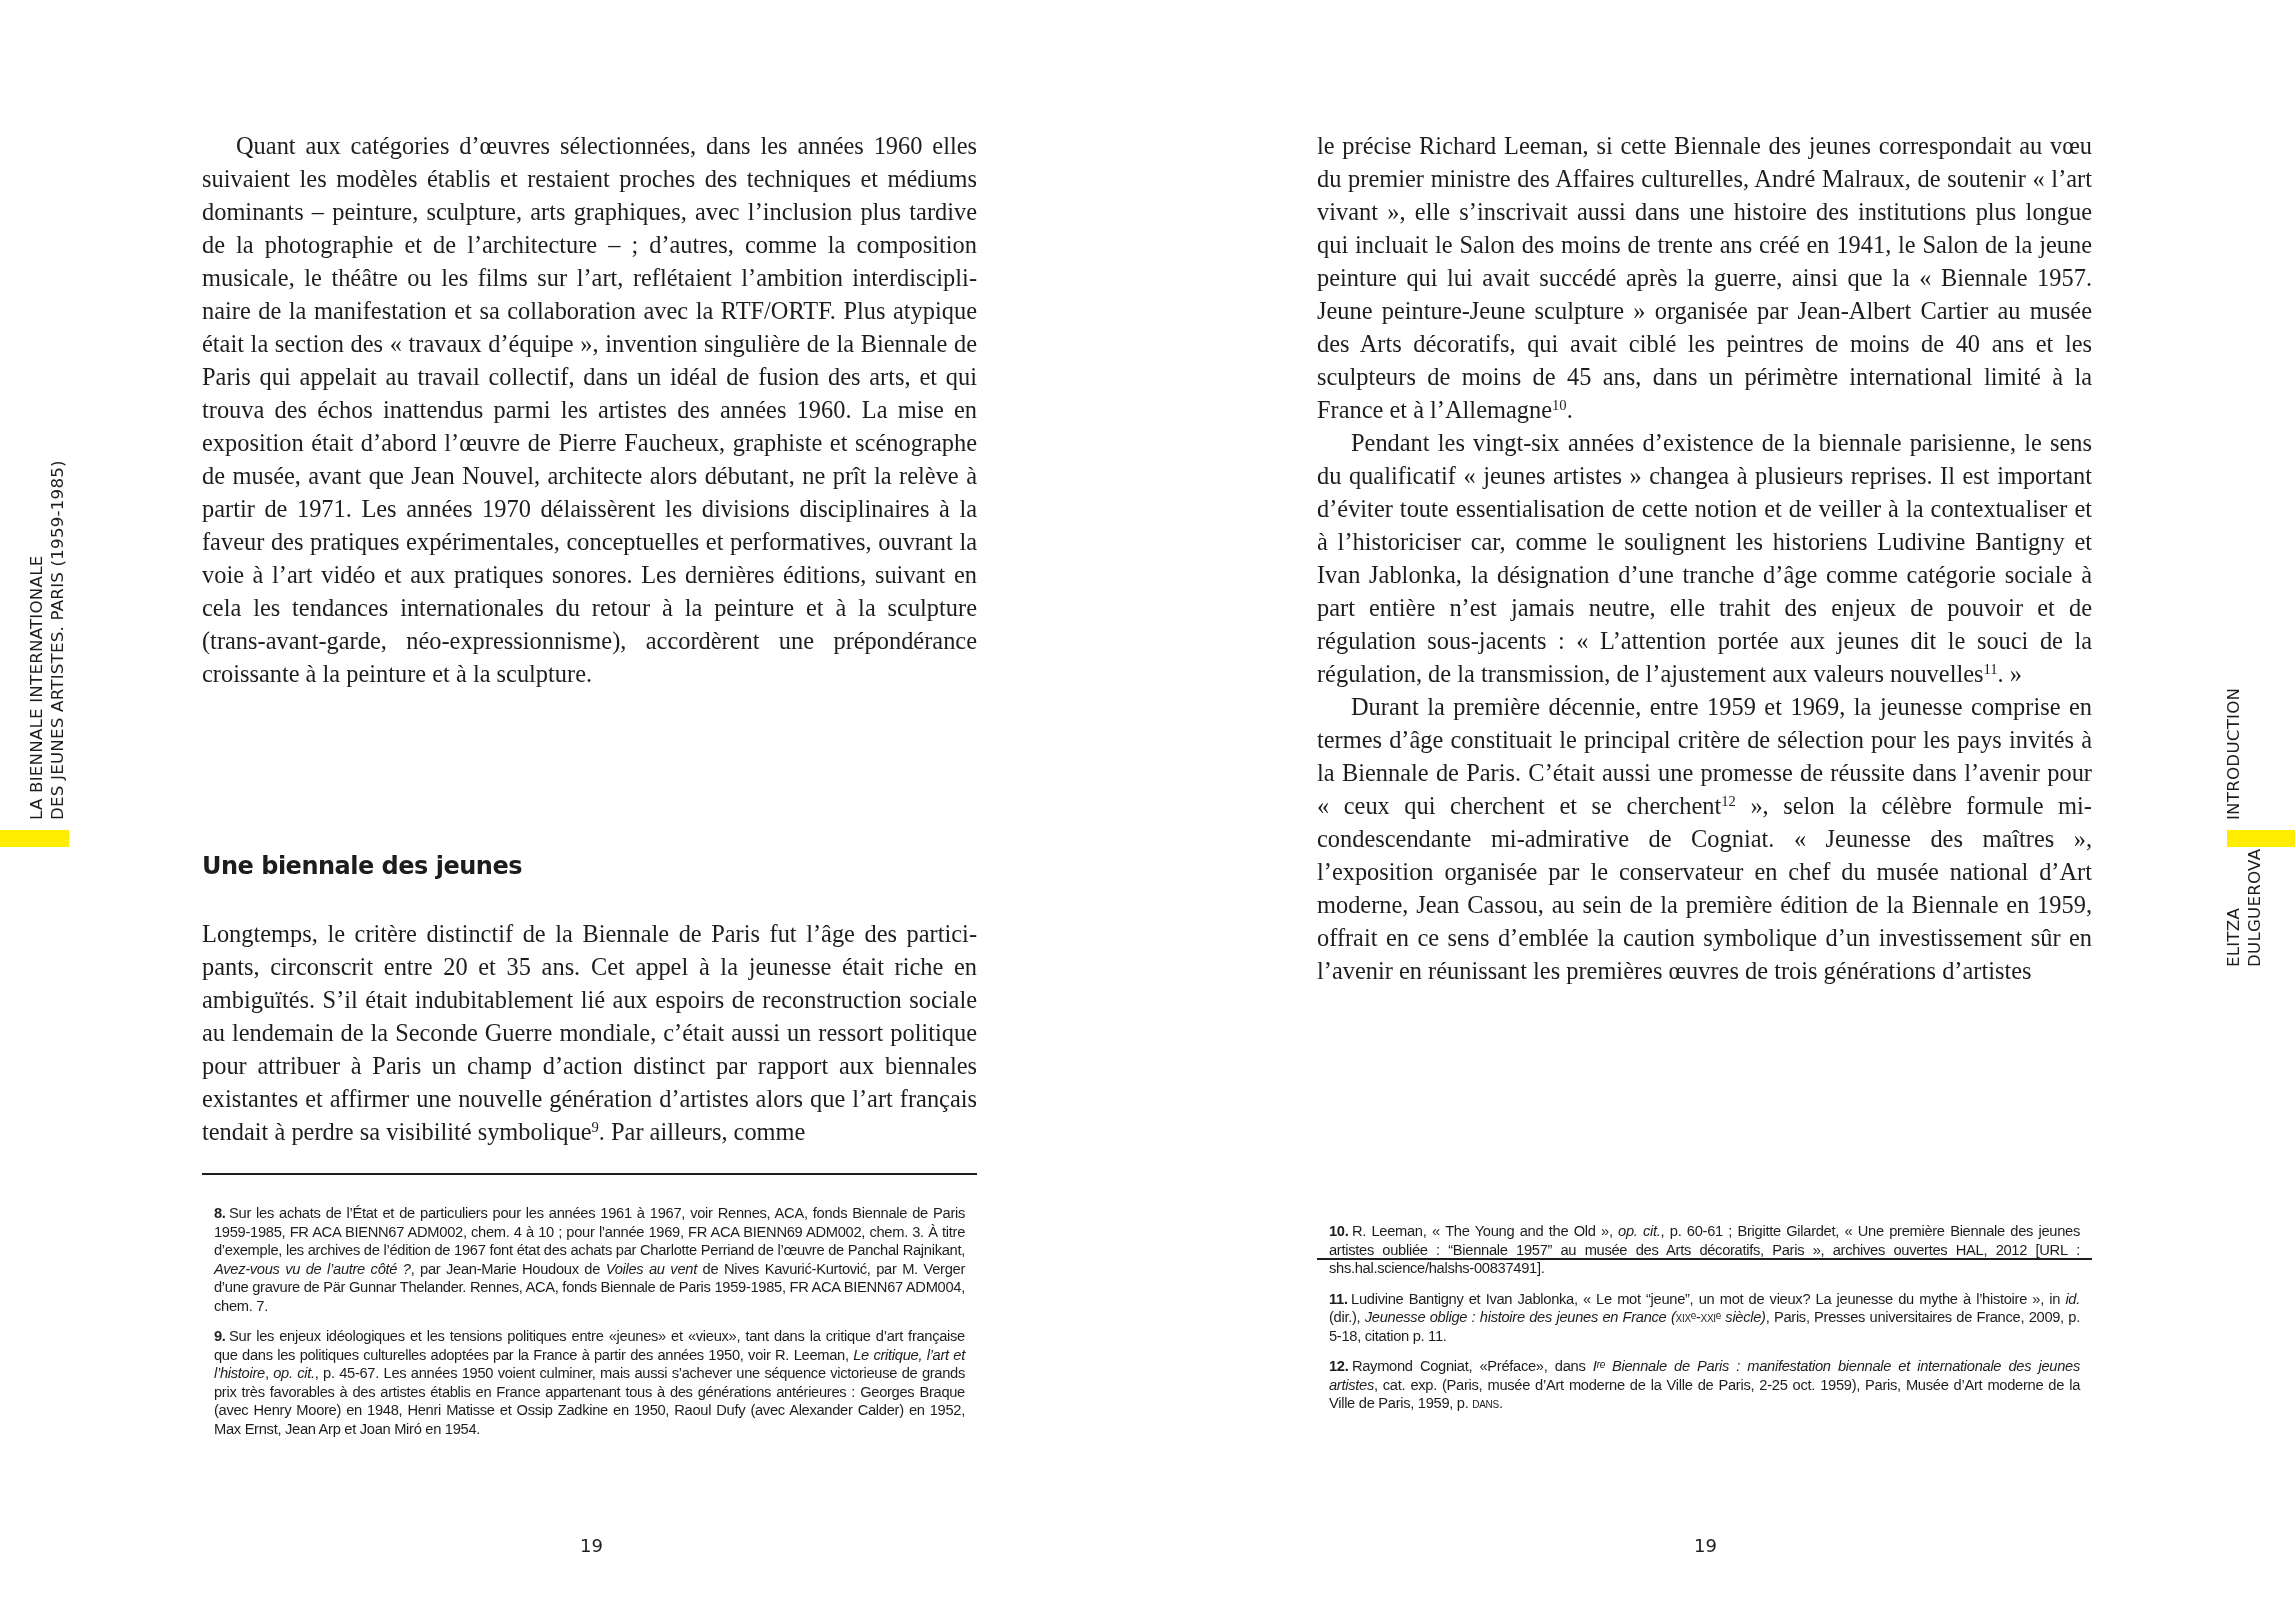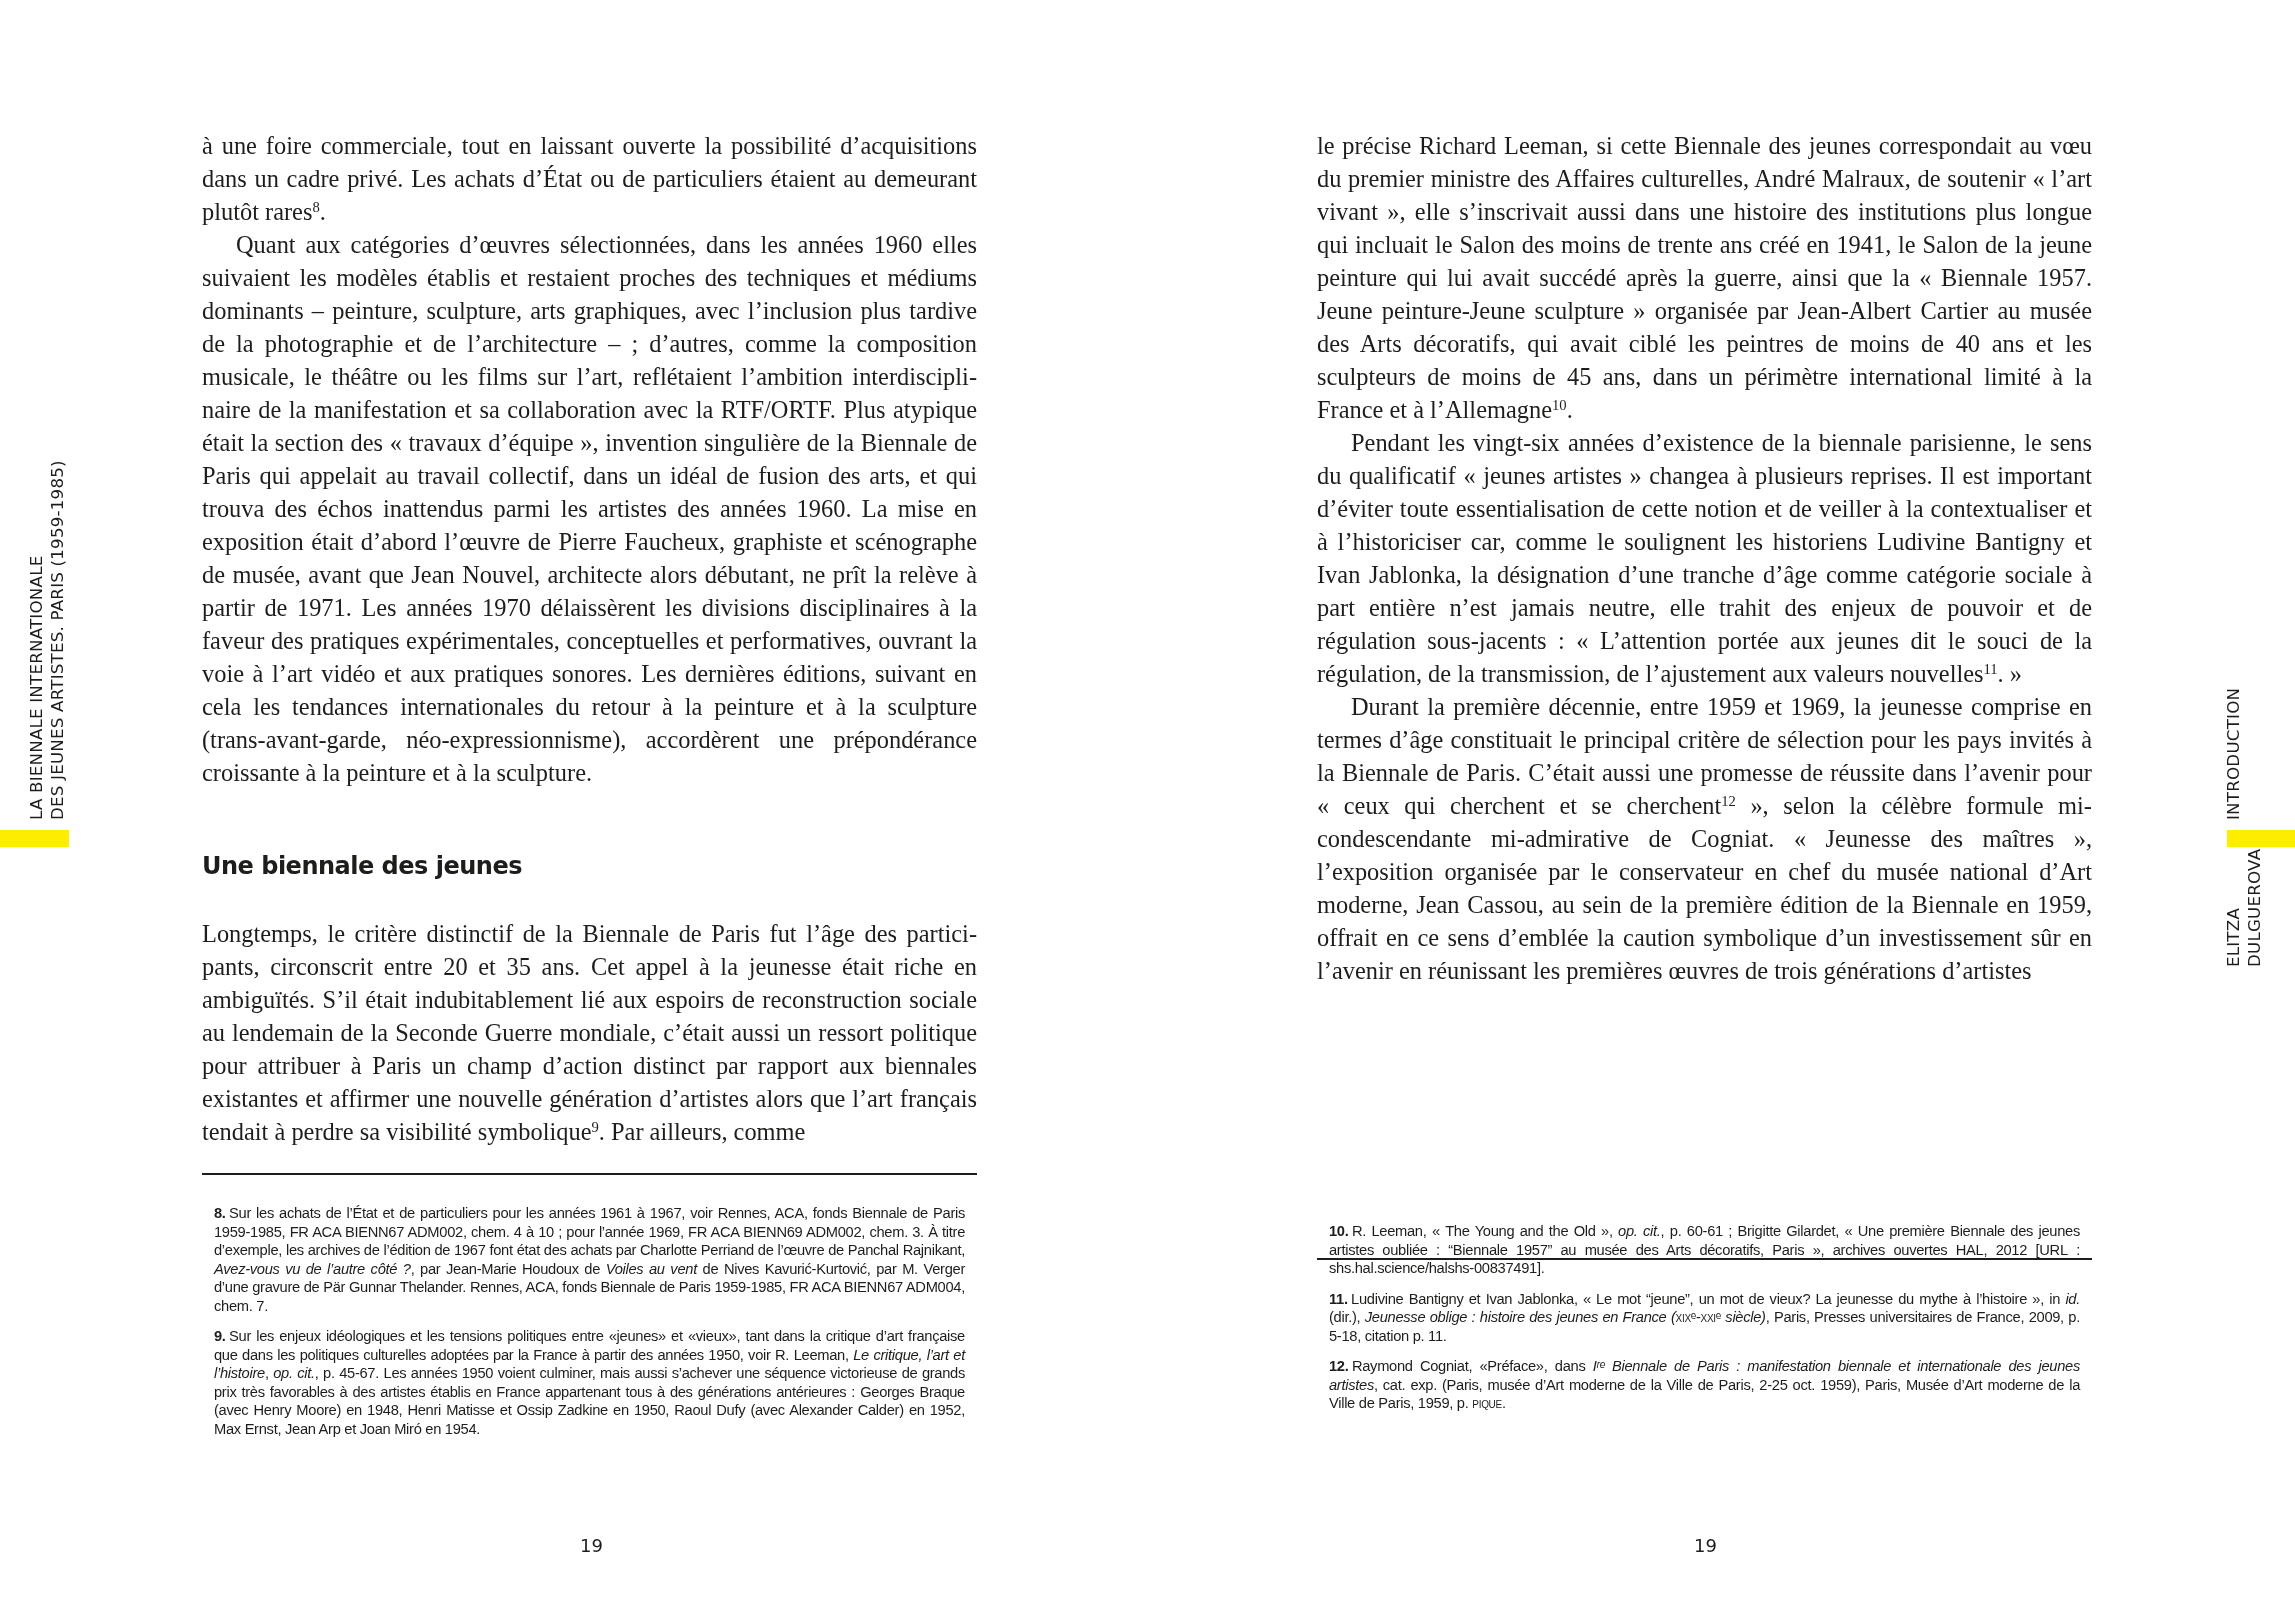--- a/index.html
+++ b/index.html
@@ -99,23 +99,20 @@
 
 <div class="spread">
 
   <div class="running running-left">
     <div>LA BIENNALE INTERNATIONALE</div>
     <div>DES JEUNES ARTISTES. PARIS (1959-1985)</div>
   </div>
   <div class="bar bar-left" style="background: rgb(255, 237, 0);"></div>
 
   <div class="column col-left">
-    <p>
-      <span>à une foire commerciale, tout en laissant ouverte la possibilité d’acquisitions dans un cadre privé. Les achats d’État ou de particuliers étaient au demeu­rant plutôt rares</span><sup>8</sup><span>.</span>
-    </p>
     <p class="indent">
       <span>Quant aux catégories d’œuvres sélectionnées, dans les années 1960 elles suivaient les modèles établis et restaient proches des techniques et médiums dominants – peinture, sculpture, arts graphiques, avec l’inclusion plus tardive de la photographie et de l’architecture –&nbsp;; d’autres, comme la composition musicale, le théâtre ou les films sur l’art, reflétaient l’ambition interdiscipli­naire de la manifestation et sa collaboration avec la RTF/ORTF. Plus aty­pique était la section des «&nbsp;travaux d’équipe&nbsp;», invention singulière de la Biennale de Paris qui appelait au travail collectif, dans un idéal de fusion des arts, et qui trouva des échos inattendus parmi les artistes des années 1960. La mise en exposition était d’abord l’œuvre de Pierre Faucheux, graphiste et scénographe de musée, avant que Jean Nouvel, architecte alors débutant, ne prît la relève à partir de 1971. Les années 1970 délaissèrent les divisions disciplinaires à la faveur des pratiques expérimentales, conceptuelles et per­formatives, ouvrant la voie à l’art vidéo et aux pratiques sonores. Les der­nières éditions, suivant en cela les tendances internationales du retour à la peinture et à la sculpture (trans-avant-garde, néo-expressionnisme), accor­dèrent une prépondérance croissante à la peinture et à la sculpture.</span>
     </p>
   </div>
 
   <h2 class="heading">Une biennale des jeunes</h2>
 
   <div class="column col-left-b">
     <p>
       <span>Longtemps, le critère distinctif de la Biennale de Paris fut l’âge des partici­pants, circonscrit entre 20 et 35 ans. Cet appel à la jeunesse était riche en ambiguïtés. S’il était indubitablement lié aux espoirs de reconstruction sociale au lendemain de la Seconde Guerre mondiale, c’était aussi un ressort poli­tique pour attribuer à Paris un champ d’action distinct par rapport aux biennales existantes et affirmer une nouvelle génération d’artistes alors que l’art français tendait à perdre sa visibilité symbolique</span><sup>9</sup><span>. Par ailleurs, comme</span>
@@ -139,21 +136,21 @@
     </p>
     <p class="indent">
       <span>Durant la première décennie, entre 1959 et 1969, la jeunesse comprise en termes d’âge constituait le principal critère de sélection pour les pays invités à la Biennale de Paris. C’était aussi une promesse de réussite dans l’avenir pour «&nbsp;ceux qui cherchent et se cherchent</span><sup>12</sup><span>&nbsp;», selon la célèbre for­mule mi-condescendante mi-admirative de Cogniat. «&nbsp;Jeunesse des maîtres&nbsp;», l’exposition organisée par le conservateur en chef du musée national d’Art moderne, Jean Cassou, au sein de la première édition de la Biennale en 1959, offrait en ce sens d’emblée la caution symbolique d’un investissement sûr en l’avenir en réunissant les premières œuvres de trois générations d’artistes</span>
     </p>
   </div>
 
   <div class="rule rule-right"></div>
   <div class="notes notes-right">
       <p><span class="num">10.</span><span>R. Leeman, «&nbsp;The Young and the Old&nbsp;», </span><i>op. cit.</i><span>, p. 60-61&nbsp;; Brigitte Gilardet, «&nbsp;Une première Biennale des jeunes artistes oubliée&nbsp;: “Biennale 1957” au musée des Arts décoratifs, Paris&nbsp;», archives ouvertes HAL, 2012 [URL&nbsp;: shs.hal.science/halshs-00837491].</span></p>
       <p><span class="num">11.</span><span>Ludivine Bantigny et Ivan Jablonka, «&nbsp;Le mot “jeune”, un mot de vieux? La jeunesse du mythe à l’his­toire&nbsp;», in </span><i>id.</i><span> (dir.), </span><i>Jeunesse oblige&nbsp;: histoire des jeunes en France (</i><span class="sc">xixᵉ-xxiᵉ</span><i> siècle)</i><span>, Paris, Presses universitaires de France, 2009, p. 5-18, citation p. 11.</span></p>
-      <p><span class="num">12.</span><span>Raymond Cogniat, «Préface», dans </span><i>Iʳᵉ Biennale de Paris&nbsp;: manifestation biennale et internationale des jeunes artistes</i><span>, cat. exp. (Paris, musée d’Art moderne de la Ville de Paris, 2-25 oct. 1959), Paris, Musée d’Art moderne de la Ville de Paris, 1959, p. </span><span class="sc">pique</span><span>.</span></p>
+      <p><span class="num">12.</span><span>Raymond Cogniat, «Préface», dans </span><i>Iʳᵉ Biennale de Paris&nbsp;: manifestation biennale et internationale des jeunes artistes</i><span>, cat. exp. (Paris, musée d’Art moderne de la Ville de Paris, 2-25 oct. 1959), Paris, Musée d’Art moderne de la Ville de Paris, 1959, p. </span><span class="sc">dans</span><span>.</span></p>
     </div>
 
   <div class="folio folio-right">19</div>
 
   <div class="running running-right-section">
     <div>INTRODUCTION</div>
   </div>
   <div class="bar bar-right" style="background: rgb(255, 237, 0);"></div>
   <div class="running running-right-author">
     <div>ELITZA</div>

